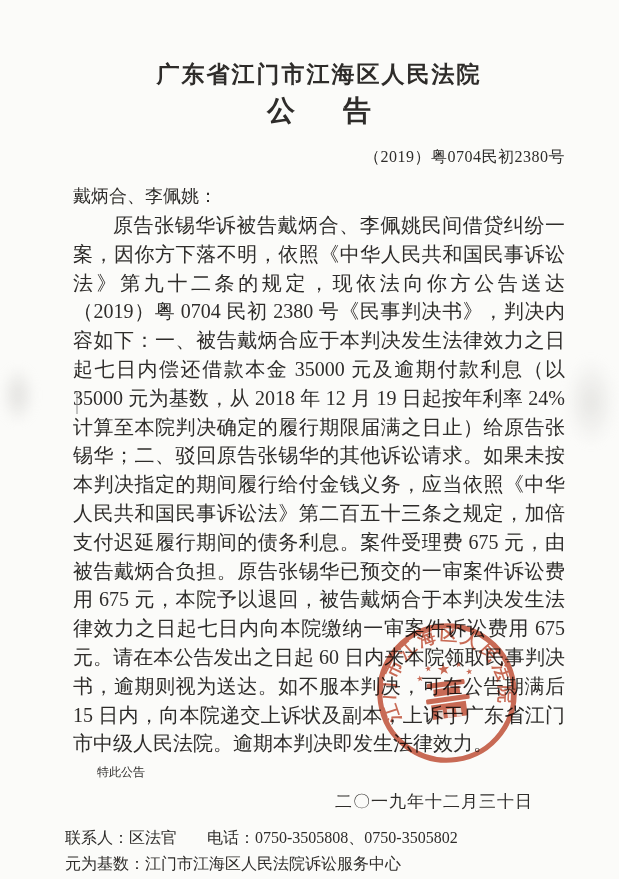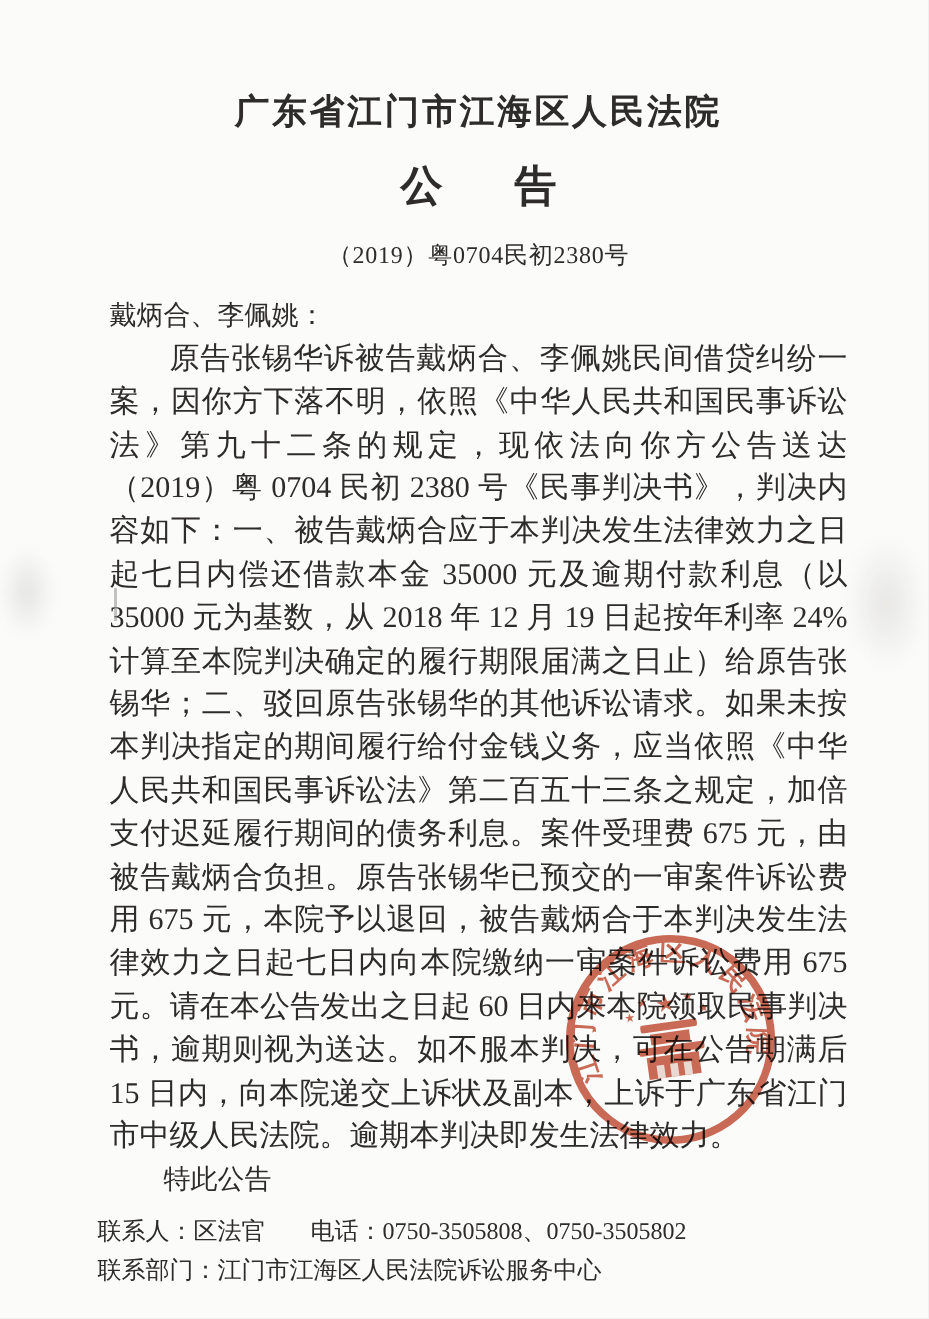--- a/index.html
+++ b/index.html
@@ -23,49 +23,48 @@
   }
   .court-name{
     padding-top:58px;
     text-align:center;
     font-size:23px;
     font-weight:700;
     letter-spacing:2px;
     line-height:34px;
   }
   .doc-title{
-    margin-top:14px;
     text-align:center;
     font-size:28px;
     font-weight:700;
     line-height:38px;
     letter-spacing:48px;
     text-indent:48px;
   }
   .case-number{
     margin-top:16px;
-    text-align:center;
+    text-align:right;
     font-size:16px;
     line-height:22px;
     letter-spacing:.5px;
   }
   .addressee{
     margin-top:14px;
     font-size:18px;
     line-height:29px;
   }
   .body-text{
     font-size:20px;
     line-height:28.8px;
     text-align:justify;
     text-justify:inter-ideograph;
     text-indent:2em;
   }
   .closing{
-    font-size:18px;
+    font-size:12px;
     line-height:29px;
     text-indent:2em;
   }
   .date-line{
     font-size:17px;
     line-height:30px;
     text-align:right;
     padding-right:32px;
     letter-spacing:1px;
   }
@@ -124,27 +123,28 @@
     <div class="doc-title">公告</div>
 
     <div class="case-number">（2019）粤0704民初2380号</div>
 
     <div class="addressee">戴炳合、李佩姚：</div>
 
     <p class="body-text">原告张锡华诉被告戴炳合、李佩姚民间借贷纠纷一案，因你方下落不明，依照《中华人民共和国民事诉讼法》第九十二条的规定，现依法向你方公告送达（2019）粤 0704 民初 2380 号《民事判决书》，判决内容如下：一、被告戴炳合应于本判决发生法律效力之日起七日内偿还借款本金 35000 元及逾期付款利息（以 35000 元为基数，从 2018 年 12 月 19 日起按年利率 24%计算至本院判决确定的履行期限届满之日止）给原告张锡华；二、驳回原告张锡华的其他诉讼请求。如果未按本判决指定的期间履行给付金钱义务，应当依照《中华人民共和国民事诉讼法》第二百五十三条之规定，加倍支付迟延履行期间的债务利息。案件受理费 675 元，由被告戴炳合负担。原告张锡华已预交的一审案件诉讼费用 675 元，本院予以退回，被告戴炳合于本判决发生法律效力之日起七日内向本院缴纳一审案件诉讼费用 675 元。请在本公告发出之日起 60 日内来本院领取民事判决书，逾期则视为送达。如不服本判决，可在公告期满后 15 日内，向本院递交上诉状及副本，上诉于广东省江门市中级人民法院。逾期本判决即发生法律效力。</p>
 
     <div class="closing">特此公告</div>
 
+    <div class="date-line">二〇一九年十二月三十日</div>
 
     <div class="contacts">
       <div class="contact-row">
         <span>联系人：区法官</span><span class="gap"></span><span>电话：0750-3505808、0750-3505802</span>
       </div>
       <div class="contact-row">
-        <span>联系部门：江门市江海区人民法院诉讼服务中心</span>
+        <span>元为基数：江门市江海区人民法院诉讼服务中心</span>
       </div>
     </div>
   </div>
 
   <svg class="seal" viewBox="0 0 200 200" aria-hidden="true">
     <circle class="seal-ring" cx="100" cy="100" r="92"></circle>
     <defs>
       <path id="sealArc" d="M 32.3 124.6 A 72 72 0 1 1 167.7 124.6" fill="none"></path>
     </defs>
     <text class="seal-text-el">

